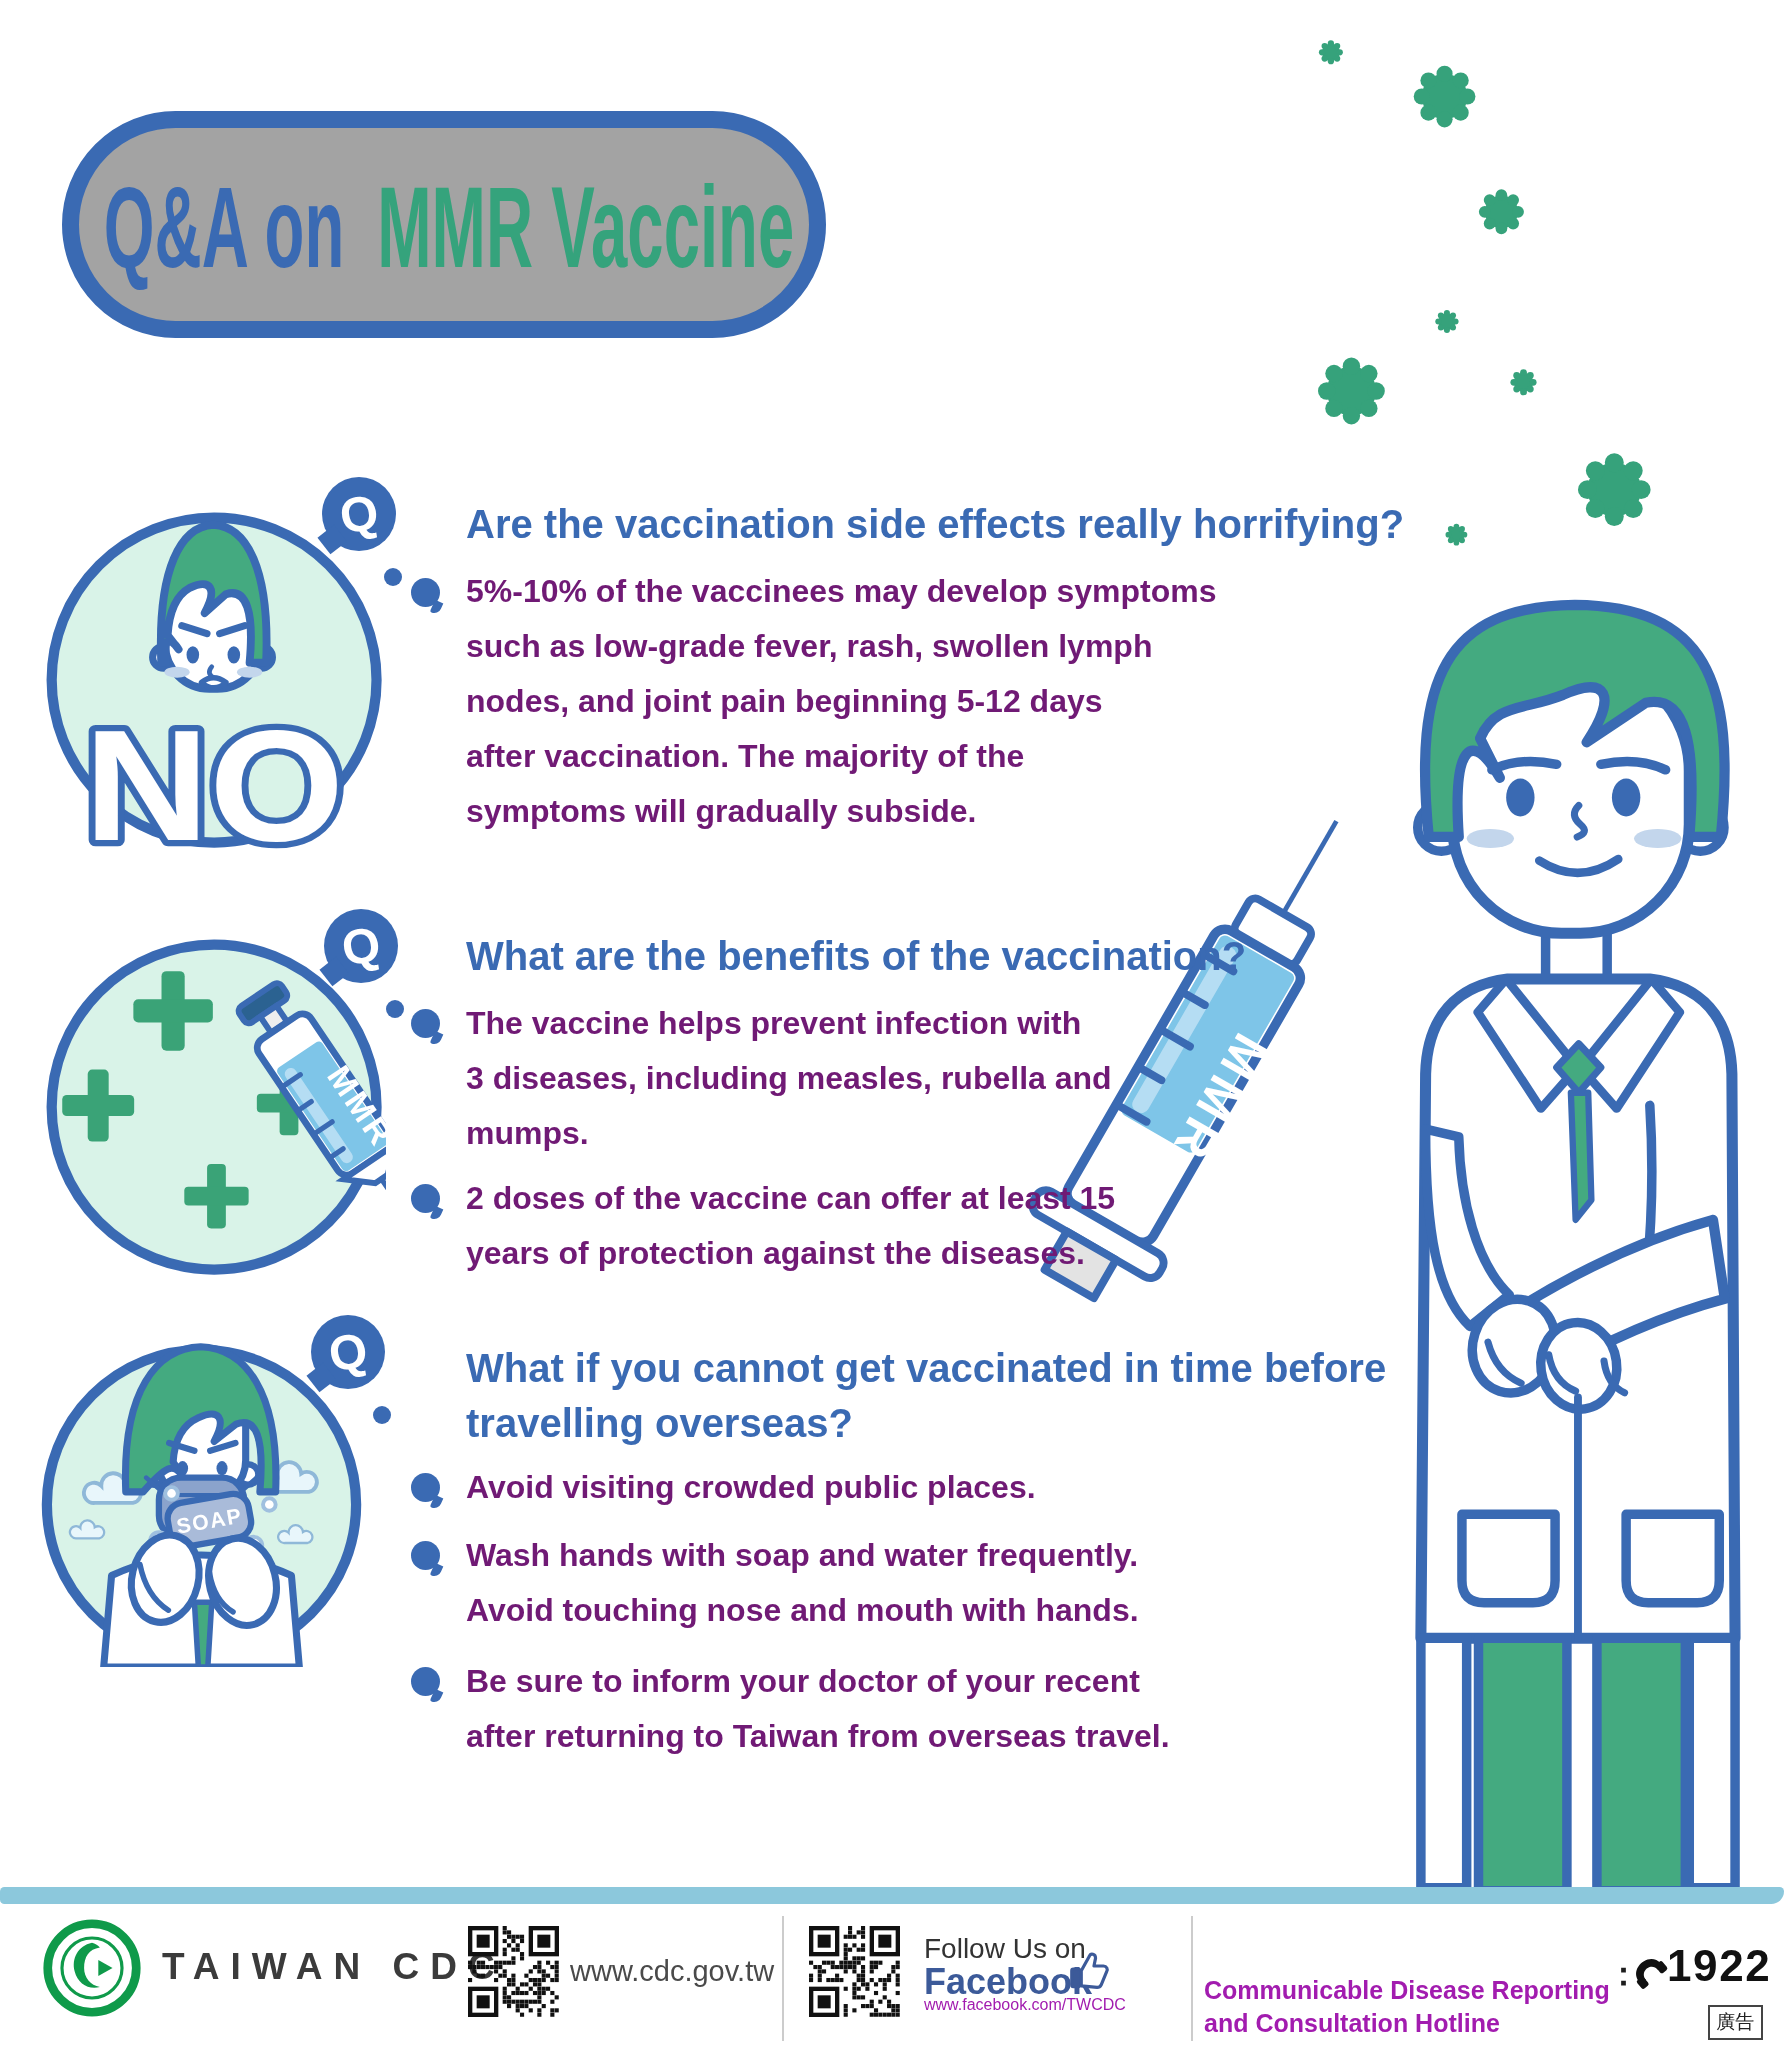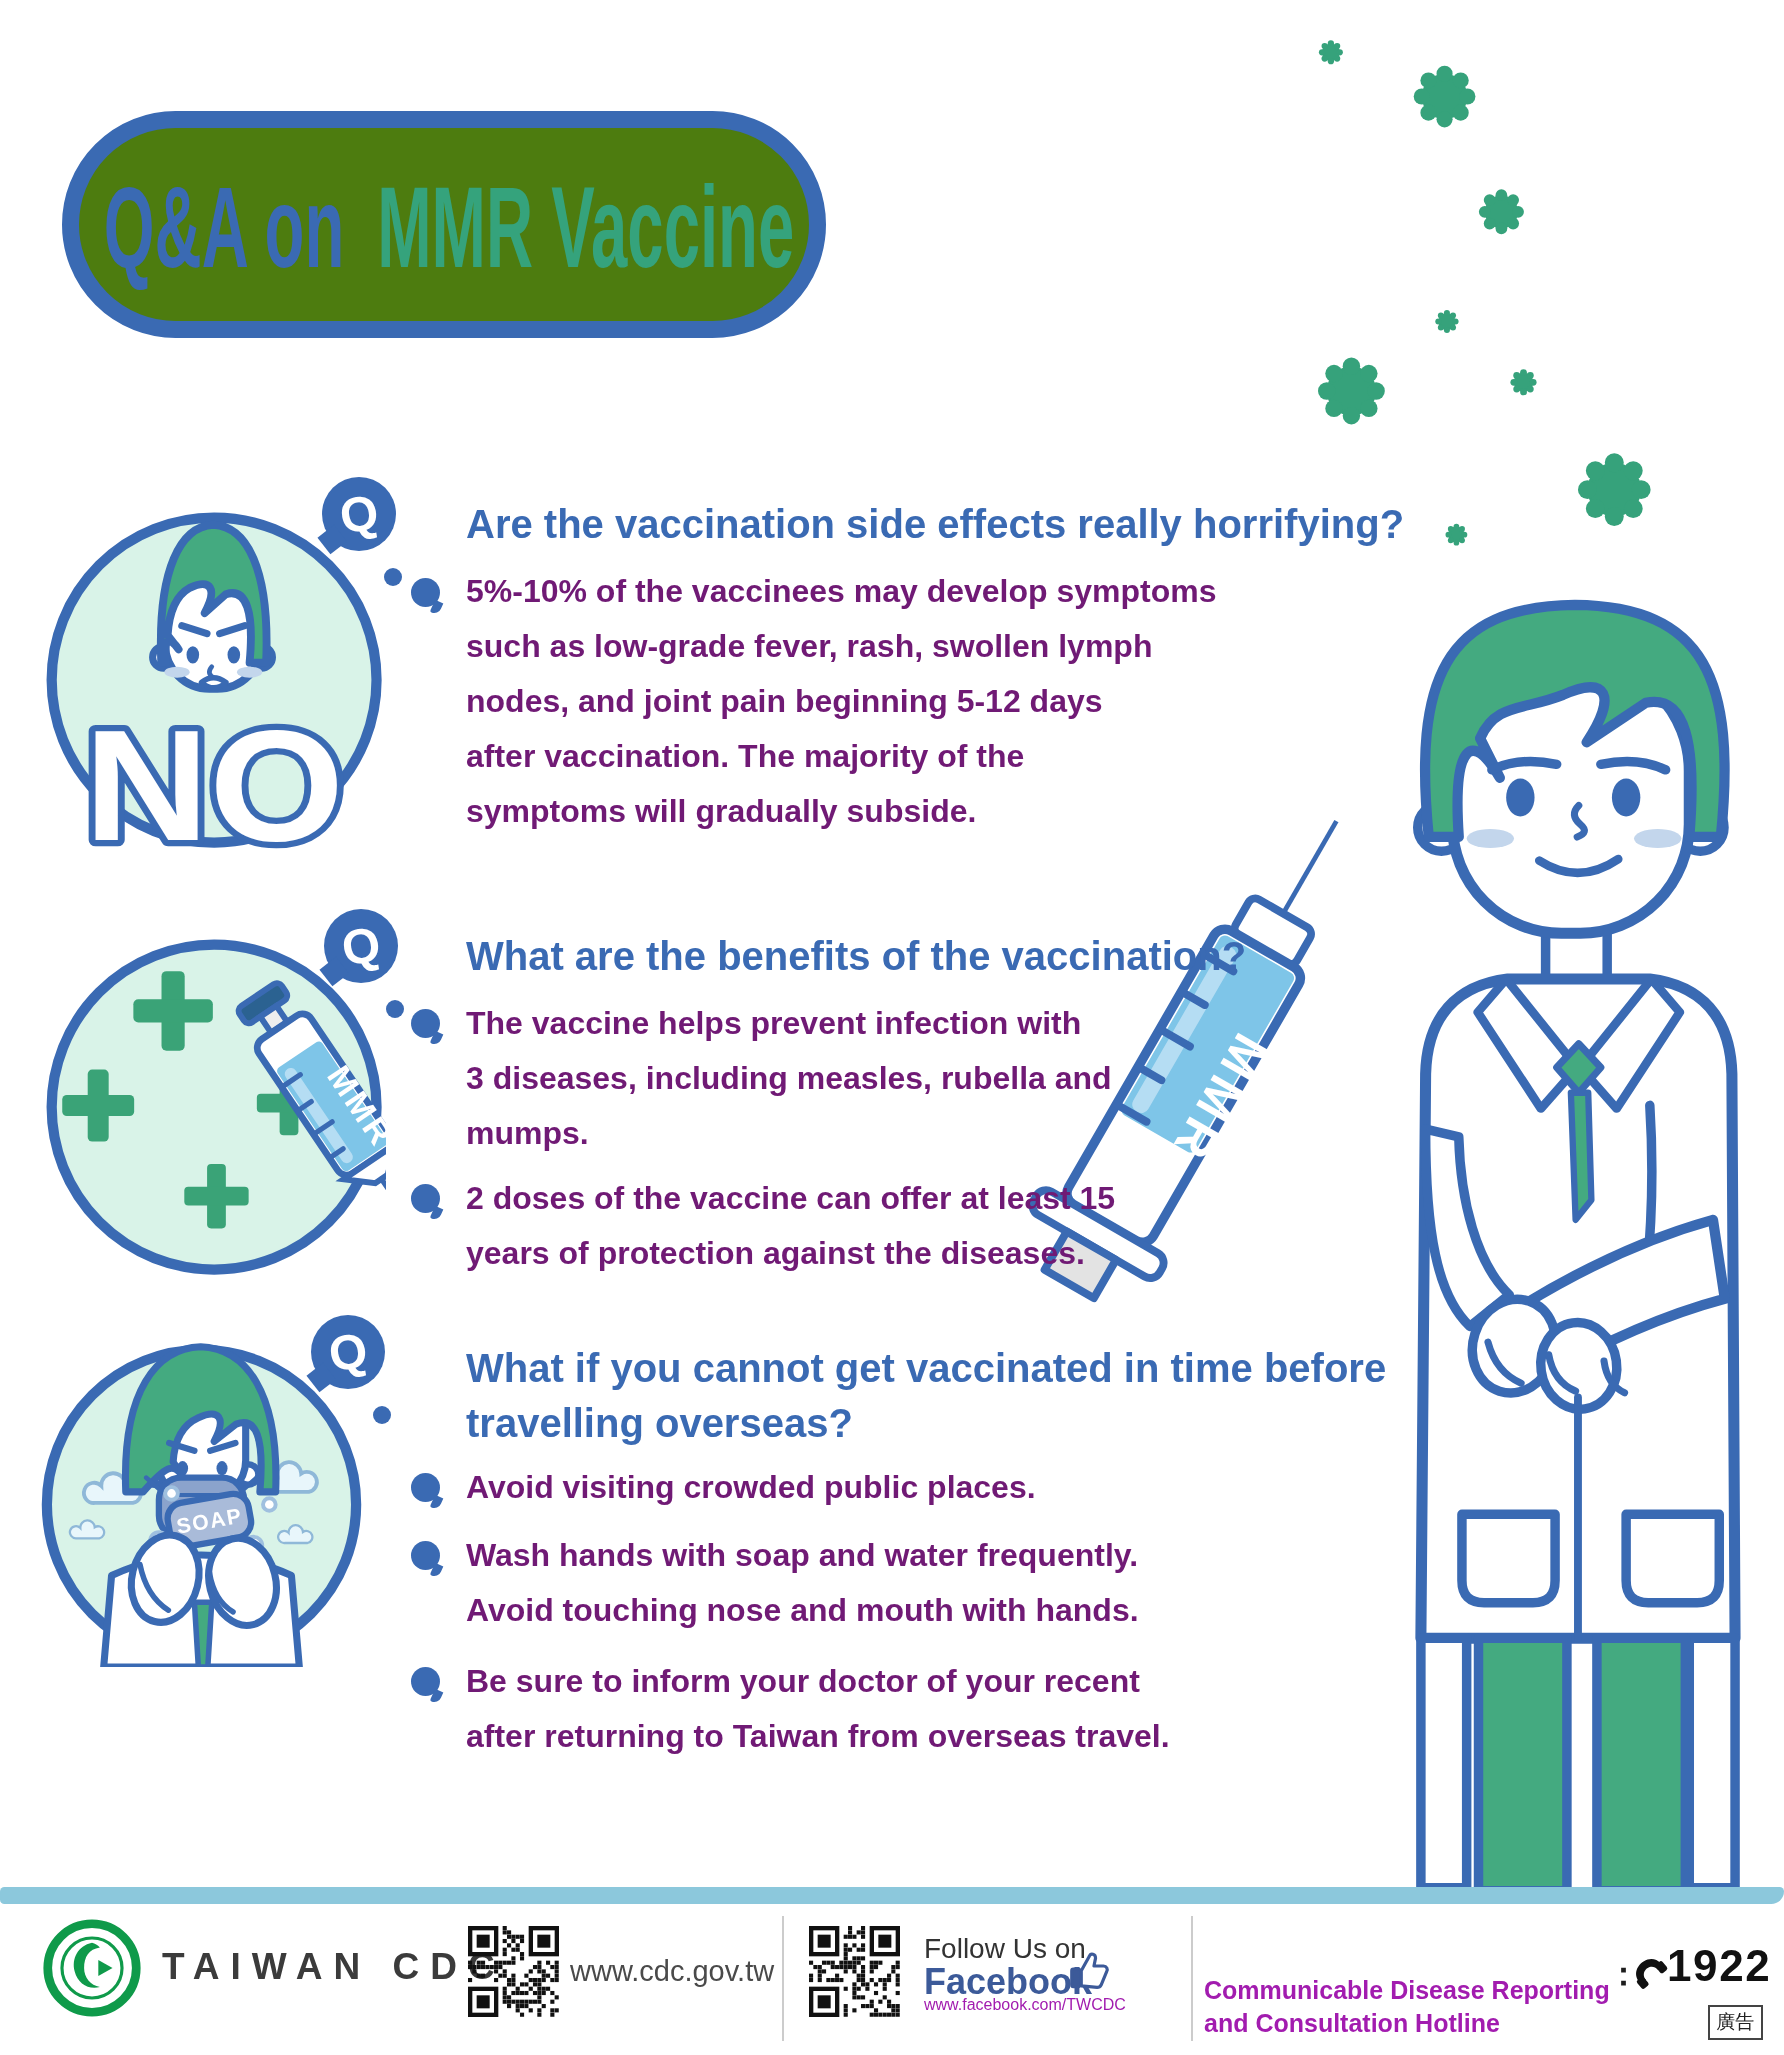--- a/index.html
+++ b/index.html
@@ -5,21 +5,21 @@
   html,body { margin:0; padding:0; background:#ffffff; }
   .canvas {
     position:relative; width:1784px; height:2056px; background:#ffffff;
     font-family:"Liberation Sans", sans-serif; overflow:hidden;
   }
   .art { position:absolute; left:0; top:0; width:1784px; height:2056px; pointer-events:none; }
 
   .title-box {
     position:absolute; left:62px; top:111px; width:764px; height:227px;
     border:17.4px solid #3a6ab3; border-radius:118px; box-sizing:border-box;
-    display:flex; align-items:center; padding-left:20.5px; background:#4d7c0f;
+    display:flex; align-items:center; padding-left:20.5px; background:#a3a3a3;
   }
 
   .q-bubble {
     position:absolute; width:74px; height:74px; border-radius:50%;
     background:#3a6ab3; color:#fff; font-weight:bold; font-size:49px;
     display:flex; align-items:center; justify-content:center;
   }
   .q-bubble .glyph { transform:rotate(-10deg); }
   .q-bubble::after {
     content:''; position:absolute; left:0px; bottom:1.6px; width:20.5px; height:20.5px;

